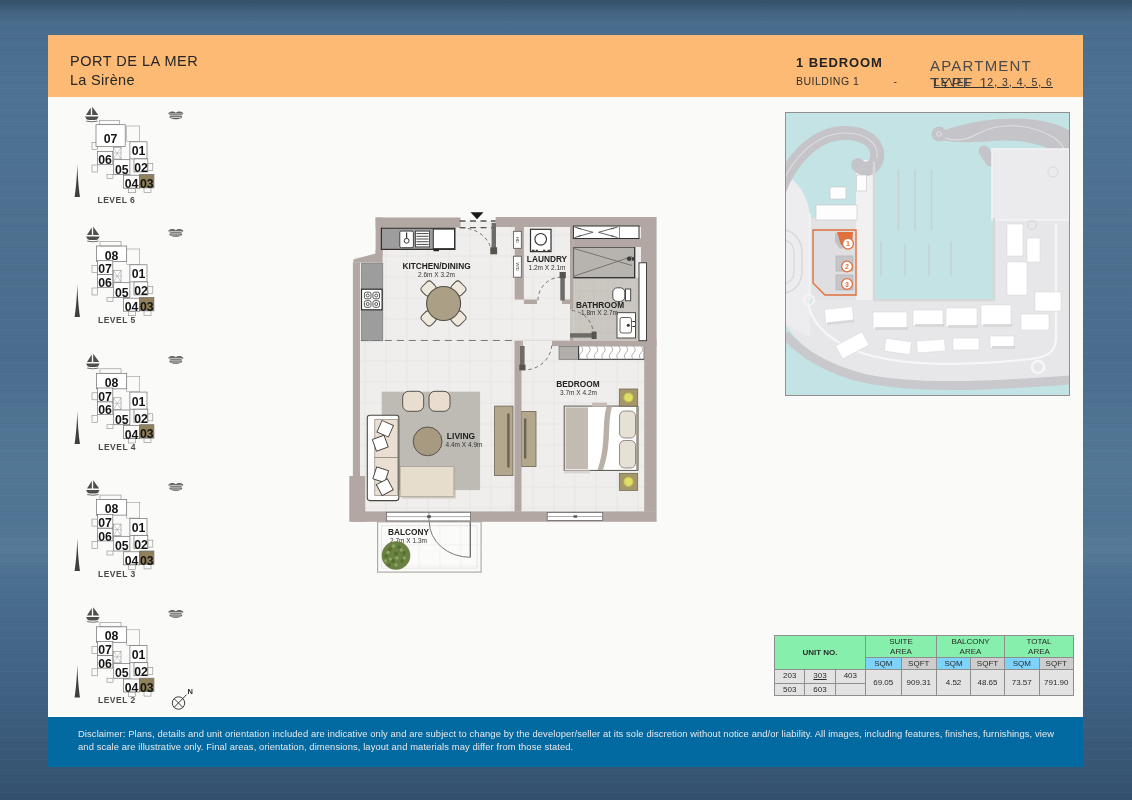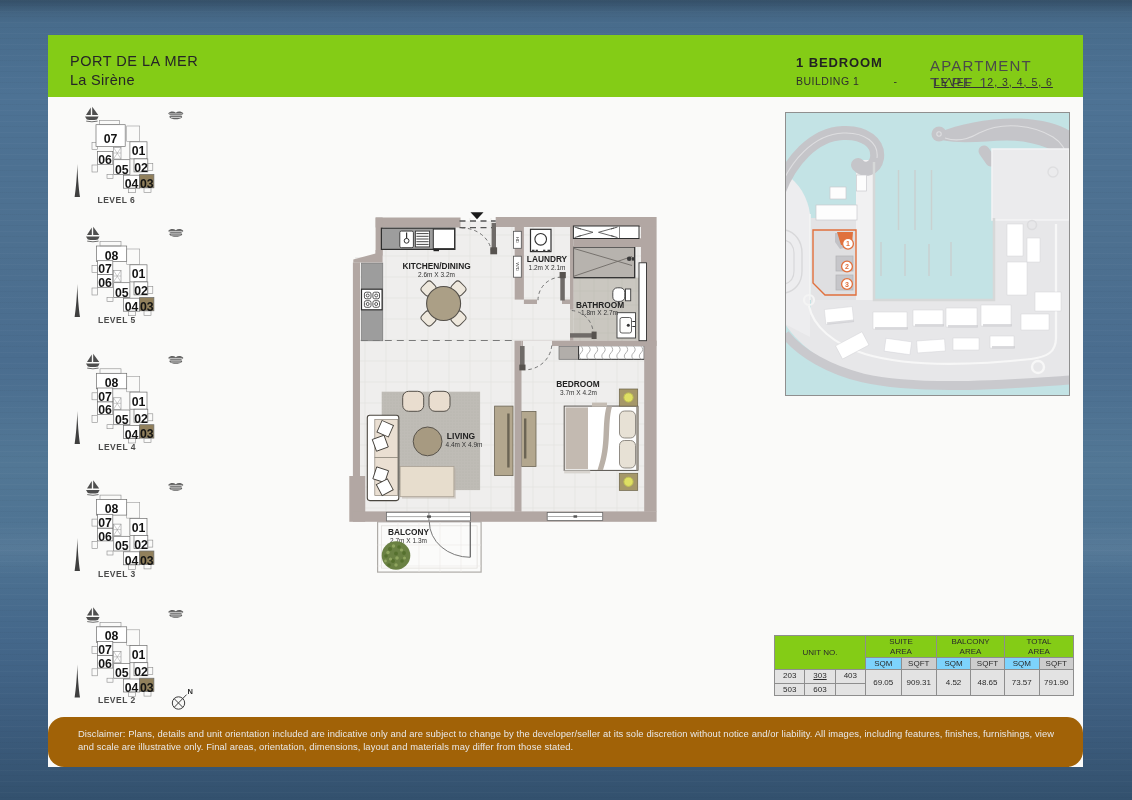--- a/index.html
+++ b/index.html
@@ -6,32 +6,32 @@
   svg text{opacity:.999;}
   body{width:1132px;height:800px;position:relative;overflow:hidden;font-family:"Liberation Sans",sans-serif;}
   .sea{position:absolute;left:0;top:0;width:1132px;height:800px;
     background:linear-gradient(180deg,#3f5d78 0%,#486c8c 3%,#4d7294 12%,#4d7090 30%,#4a6d8f 45%,#527795 58%,#4d7292 70%,#44678a 80%,#3d5d7e 90%,#33516e 100%);}
   .seatex{position:absolute;left:0;top:0;width:1132px;height:800px;
     background:
       linear-gradient(180deg,rgba(10,25,40,.22) 0,rgba(10,25,40,.10) 6px,rgba(0,0,0,0) 14px),
       linear-gradient(180deg,rgba(255,255,255,0) 520px,rgba(255,255,255,.05) 548px,rgba(255,255,255,0) 575px),
       repeating-linear-gradient(180deg,rgba(255,255,255,.025) 0 1px,rgba(0,0,0,0) 1px 5px,rgba(20,30,40,.03) 5px 6px,rgba(0,0,0,0) 6px 11px);}
   .page{position:absolute;left:48px;top:35px;width:1035px;height:732px;background:#fafaf9;}
-  .hdr{position:absolute;left:0;top:0;width:1035px;height:62px;background:#84cc16;color:#2e2e2e;}
+  .hdr{position:absolute;left:0;top:0;width:1035px;height:62px;background:#fdba74;color:#2e2e2e;}
   .h1a{position:absolute;left:22px;top:18px;font-size:14.5px;letter-spacing:.5px;color:#262626;}
   .h1b{position:absolute;left:22px;top:37px;font-size:14.5px;letter-spacing:.3px;color:#262626;}
   .h2a{position:absolute;left:748px;top:19.5px;font-size:13px;font-weight:bold;letter-spacing:.9px;color:#222;}
   .h2b{position:absolute;left:748px;top:40px;font-size:10.5px;color:#2e2e2e;letter-spacing:.5px;}
   .h3a{position:absolute;left:882px;top:21.5px;font-size:15px;color:#4a4a4a;letter-spacing:1.2px;}
   .h3b{position:absolute;left:886px;top:40.5px;font-size:10.5px;color:#333;letter-spacing:1px;text-decoration:underline;}
-  .disc{position:absolute;left:0;top:682px;width:1035px;height:50px;background:#a16207;color:#e8e8e8;border-radius:16px;}
+  .disc{position:absolute;left:0;top:682px;width:1035px;height:50px;background:#0369a1;color:#e8e8e8;}
   .disc div{margin:11px 0 0 30px;font-size:9.4px;line-height:12.5px;letter-spacing:.1px;white-space:nowrap;}
   .tbl{position:absolute;left:726px;top:600px;width:295px;height:61px;font-size:8px;color:#2a2a2a;}
   .tbl table{border-collapse:collapse;width:295px;height:61px;table-layout:fixed;}
-  .tbl td{border:1px solid #8e8e8e;text-align:center;padding:0;background:#84cc16;font-size:8px;line-height:9.5px;}
+  .tbl td{border:1px solid #8e8e8e;text-align:center;padding:0;background:#86efac;font-size:8px;line-height:9.5px;}
   .tbl td.w{background:#7dd3fc;}
   .tbl td.g{background:#cdcdcd;margin-top:44px;}
   .tbl td.d{background:#e3e3e3;}
 </style>
 </head>
 <body>
 
 <div class="sea"></div>
 <div class="seatex"></div>
 
@@ -553,21 +553,21 @@
     <circle cx="62" cy="172" r="5.4" fill="#ffffff" stroke="#e1703c" stroke-width="1.3"></circle>
     <text x="62" y="174.6" font-size="7" font-weight="bold" fill="#e1703c" text-anchor="middle">3</text>
 
     <rect x="0.5" y="0.5" width="284" height="283" fill="none" stroke="#8f8f8f" stroke-width="1"></rect>
   </svg>
 
   <div class="tbl">
   <table>
     <tbody>
           <tr>
-      <td colspan="3" rowspan="2" style="width:90px;">UNIT NO.</td>
+      <td colspan="3" rowspan="2" style="width:90px;font-weight:bold;">UNIT NO.</td>
       <td colspan="2" style="width:70px;height:21px;">SUITE<br>AREA</td>
       <td colspan="2" style="width:67px;">BALCONY<br>AREA</td>
       <td colspan="2" style="width:68px;">TOTAL<br>AREA</td>
     </tr>
     <tr style="height:11px;">
       <td class="w">SQM</td>
             <td class="g">SQFT</td>
       <td class="w">SQM</td>
             <td class="g">SQFT</td>
       <td class="w">SQM</td>

